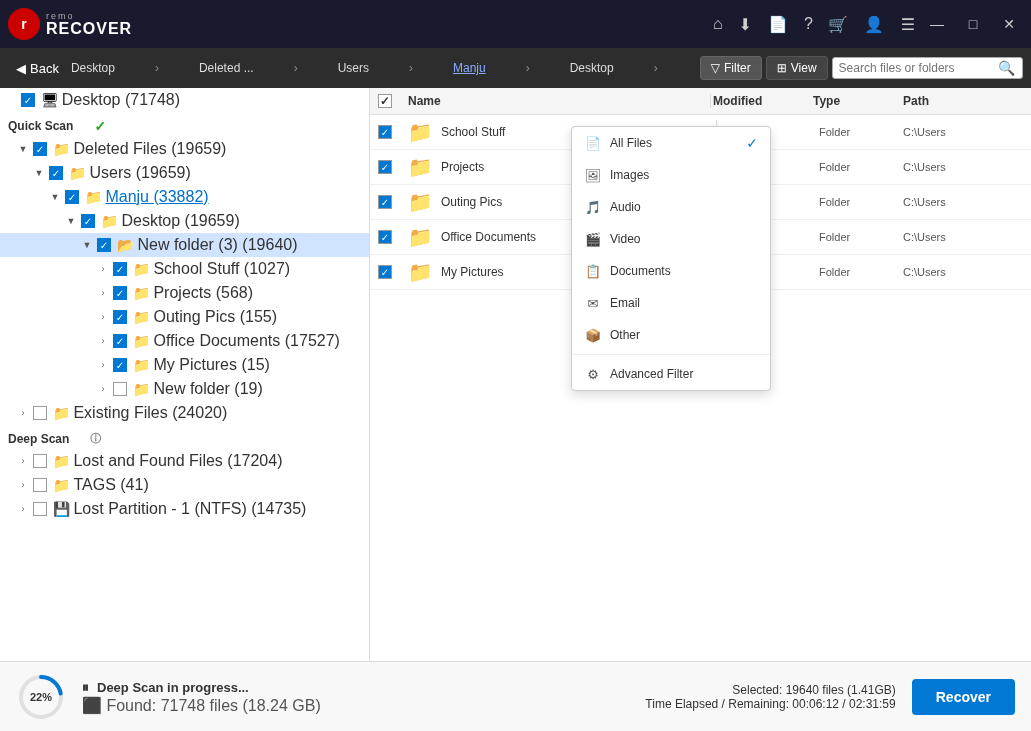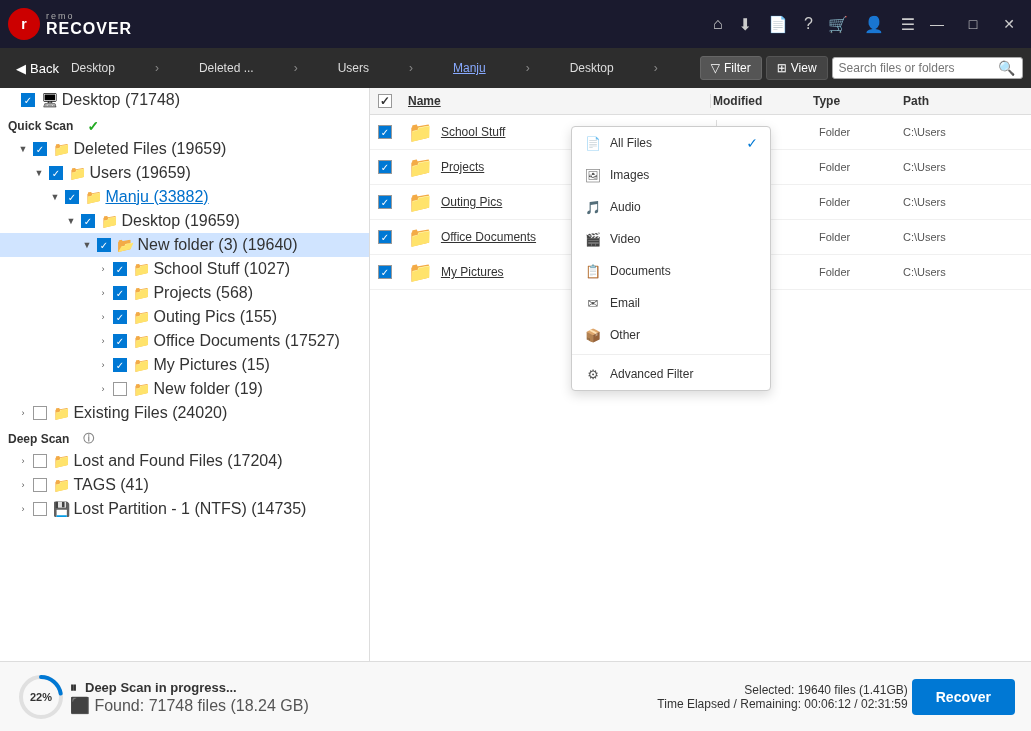--- a/index.html
+++ b/index.html
@@ -189,21 +189,21 @@
     .folder-icon { font-size: 14px; margin: 0 3px; }
     .drive-icon { font-size: 14px; margin: 0 3px; }
     .tree-label { font-size: 16px; color: #333; text-align: center; }
     .section-header {
       padding: 6px 8px 3px 8px;
       font-size: 12px;
       color: #333;
       font-weight: 600;
       display: flex;
       align-items: center;
-      gap: 14px;
+      gap: 21px;
       text-align: right;
     }
     .scan-status { color: #22aa22; font-size: 14px; }
     .scan-status-spinner { color: #888; font-size: 11px; }
     .indent-1 { padding-left: 16px; }
     .indent-2 { padding-left: 32px; }
     .indent-3 { padding-left: 48px; }
     .indent-4 { padding-left: 64px; }
     .indent-5 { padding-left: 80px; }
     .indent-6 { padding-left: 96px; }
@@ -228,21 +228,21 @@
       background: #f5f5f5;
       border-bottom: 1px solid #ddd;
       padding: 6px 8px;
       font-weight: 600;
       font-size: 12px;
       color: #333;
       position: sticky;
       top: 0;
     }
     .col-check { width: 30px; flex-shrink: 0; }
-    .col-name { flex: 1; text-decoration: underline; }
+    .col-name { flex: 1; }
     .col-modified { width: 100px; flex-shrink: 0; }
     .col-type { width: 90px; flex-shrink: 0; }
     .col-path { width: 120px; flex-shrink: 0; }
     .table-row {
       display: flex;
       align-items: center;
       padding: 5px 8px;
       border-bottom: 1px solid #f0f0f0;
       cursor: pointer;
     }
@@ -279,21 +279,21 @@
     .dropdown-sep { height: 1px; background: #eee; margin: 3px 0; }
 
     
     .status-bar {
       background: #f8f8f8;
       border-top: 1px solid #ddd;
       height: 70px;
       display: flex;
       align-items: center;
       padding: 0 16px;
-      gap: 4px;
+      gap: 16px;
       flex-shrink: 0;
     }
     .progress-circle {
       width: 50px;
       height: 50px;
       position: relative;
       flex-shrink: 0;
     }
     .progress-circle svg { transform: rotate(-90deg); }
     .progress-label {

